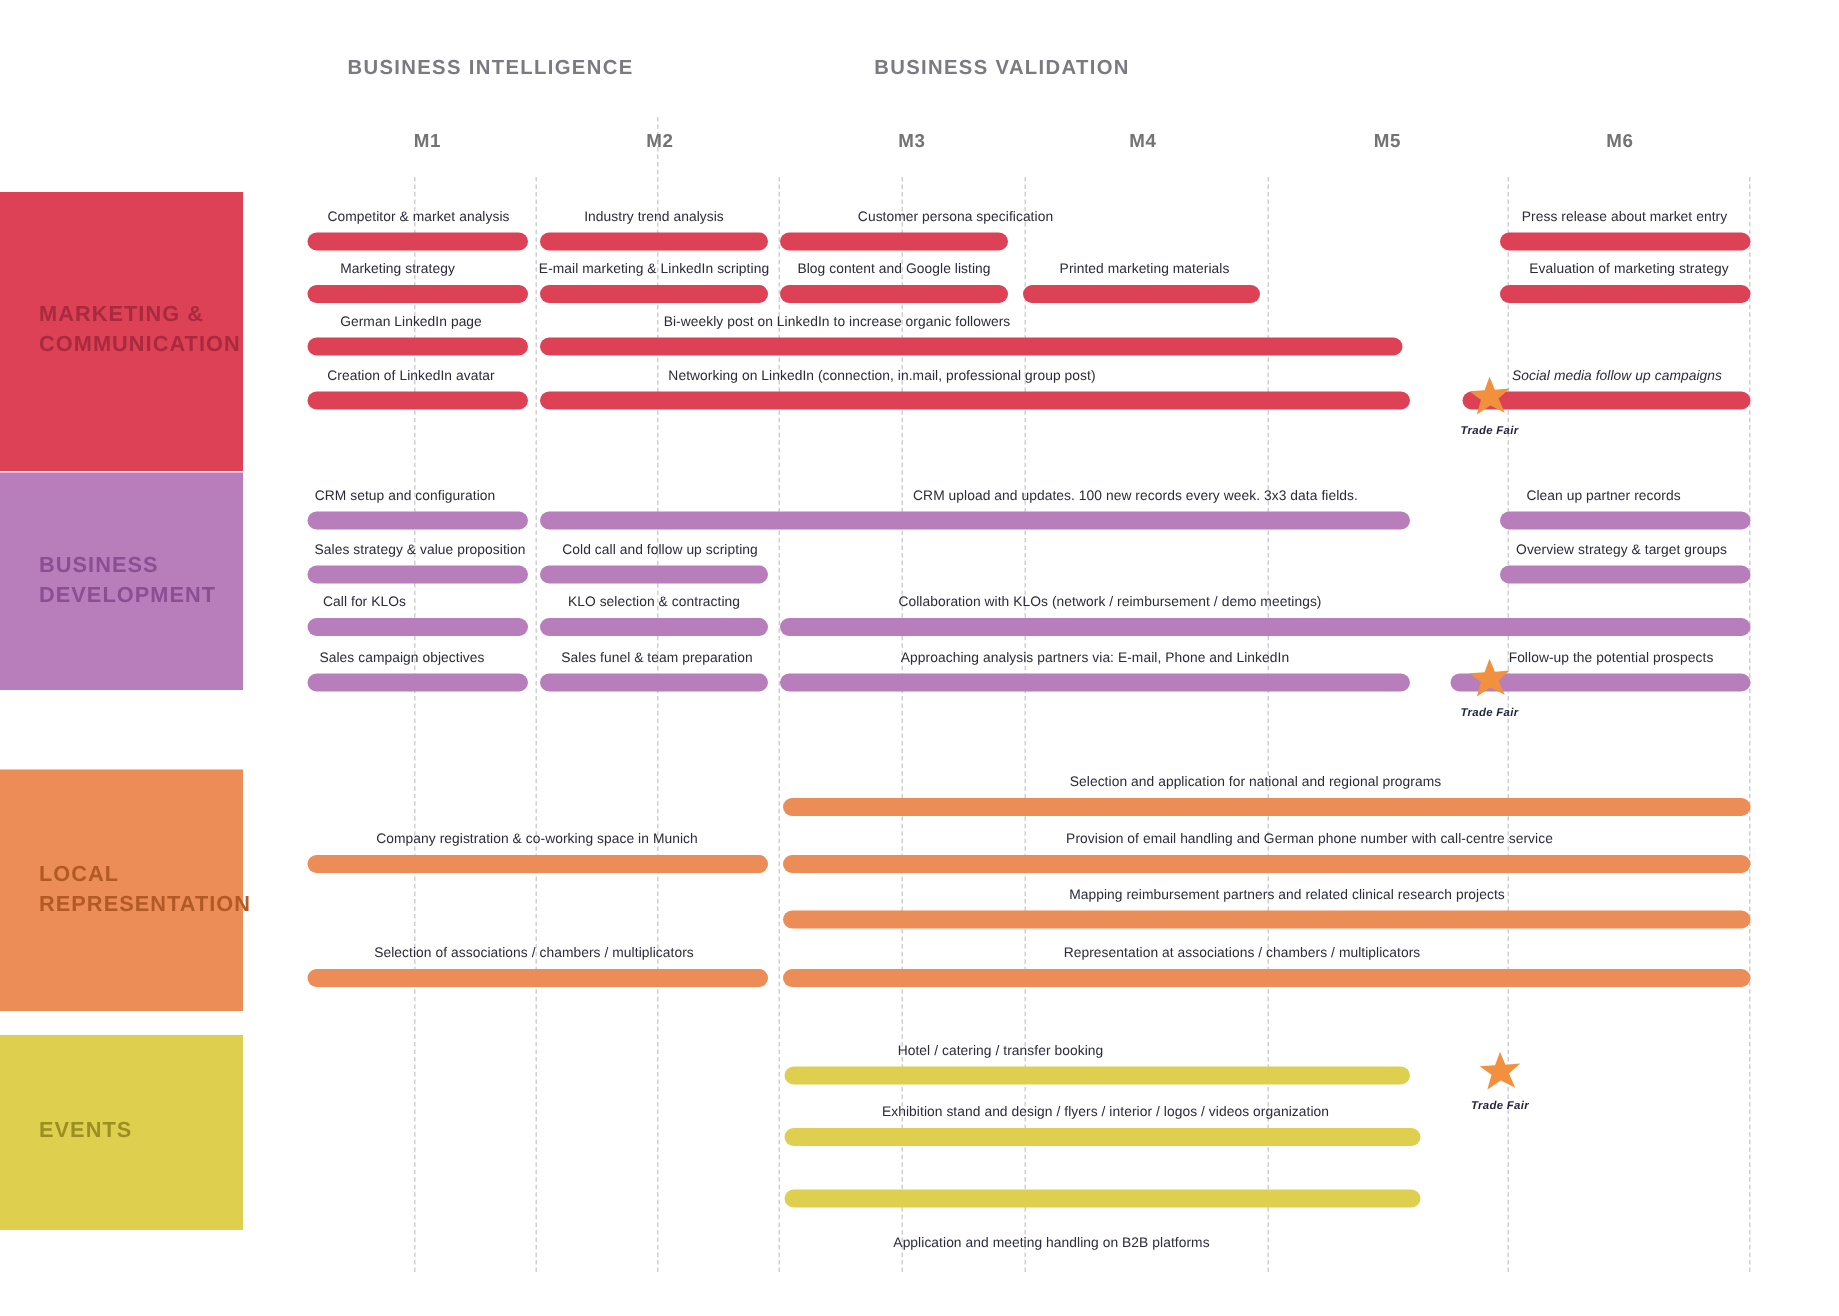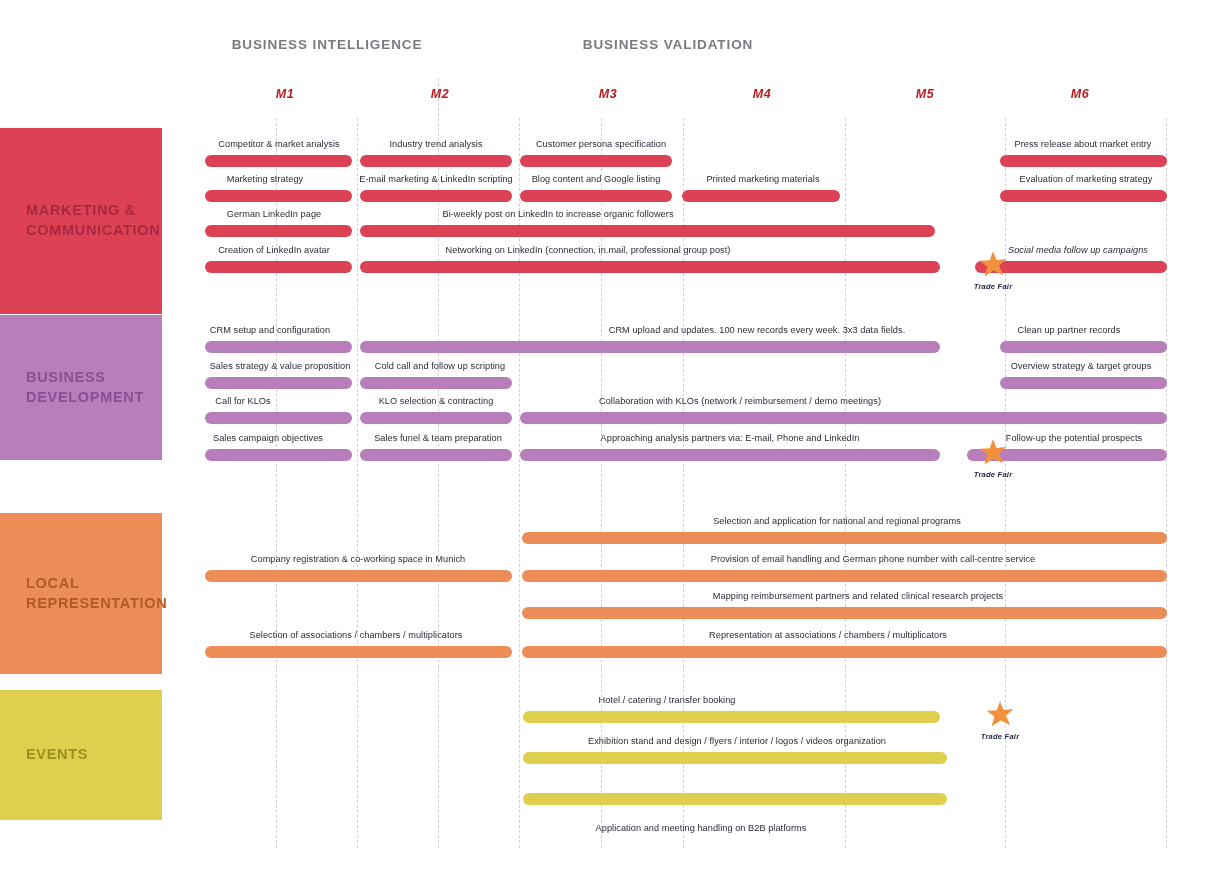--- a/index.html
+++ b/index.html
@@ -23,25 +23,24 @@
     white-space:nowrap;
     transform:translateX(-50%);
   }
 
   
   .month {
     position:absolute;
     top:87px;
     font-size:12.5px;
     font-weight:bold;
-    color:#b91c1c;
+    color:#737373;
     letter-spacing:0.5px;
     white-space:nowrap;
     transform:translateX(-50%);
-    font-style:italic;
   }
 
   
   .gridline {
     position:absolute;
     width:0;
     border-left:1.4px dashed #cfcfd4;
   }
 
   
@@ -125,21 +124,21 @@
   <div id="categories">
       <div class="cat-block" style="top: 128px; height: 186px; background: rgb(221, 65, 86);">
         <div class="cat-label" style="color: rgb(168, 42, 62);">MARKETING &amp;
 COMMUNICATION</div>
       </div>
       <div class="bar" style="left: 205px; width: 147px; top: 155px; background: rgb(221, 65, 86);"></div>
       <div class="bar-label" style="left: 279px; top: 139px; color: rgb(43, 43, 58);">Competitor &amp;  market analysis</div>
       <div class="bar" style="left: 360px; width: 152px; top: 155px; background: rgb(221, 65, 86);"></div>
       <div class="bar-label" style="left: 436px; top: 139px; color: rgb(43, 43, 58);">Industry trend analysis</div>
       <div class="bar" style="left: 520px; width: 152px; top: 155px; background: rgb(221, 65, 86);"></div>
-      <div class="bar-label" style="left: 601px; top: 139px; color: rgb(43, 43, 58);">Customer persona specification</div>
+      <div class="bar-label" style="left: 637px; top: 139px; color: rgb(43, 43, 58);">Customer persona specification</div>
       <div class="bar" style="left: 1000px; width: 167px; top: 155px; background: rgb(221, 65, 86);"></div>
       <div class="bar-label" style="left: 1083px; top: 139px; color: rgb(43, 43, 58);">Press release about market entry</div>
       <div class="bar" style="left: 205px; width: 147px; top: 190px; background: rgb(221, 65, 86);"></div>
       <div class="bar-label" style="left: 265px; top: 174px; color: rgb(43, 43, 58);">Marketing strategy</div>
       <div class="bar" style="left: 360px; width: 152px; top: 190px; background: rgb(221, 65, 86);"></div>
       <div class="bar-label" style="left: 436px; top: 174px; color: rgb(43, 43, 58);">E-mail marketing &amp; LinkedIn scripting</div>
       <div class="bar" style="left: 520px; width: 152px; top: 190px; background: rgb(221, 65, 86);"></div>
       <div class="bar-label" style="left: 596px; top: 174px; color: rgb(43, 43, 58);">Blog content and Google listing</div>
       <div class="bar" style="left: 682px; width: 158px; top: 190px; background: rgb(221, 65, 86);"></div>
       <div class="bar-label" style="left: 763px; top: 174px; color: rgb(43, 43, 58);">Printed marketing materials</div>

